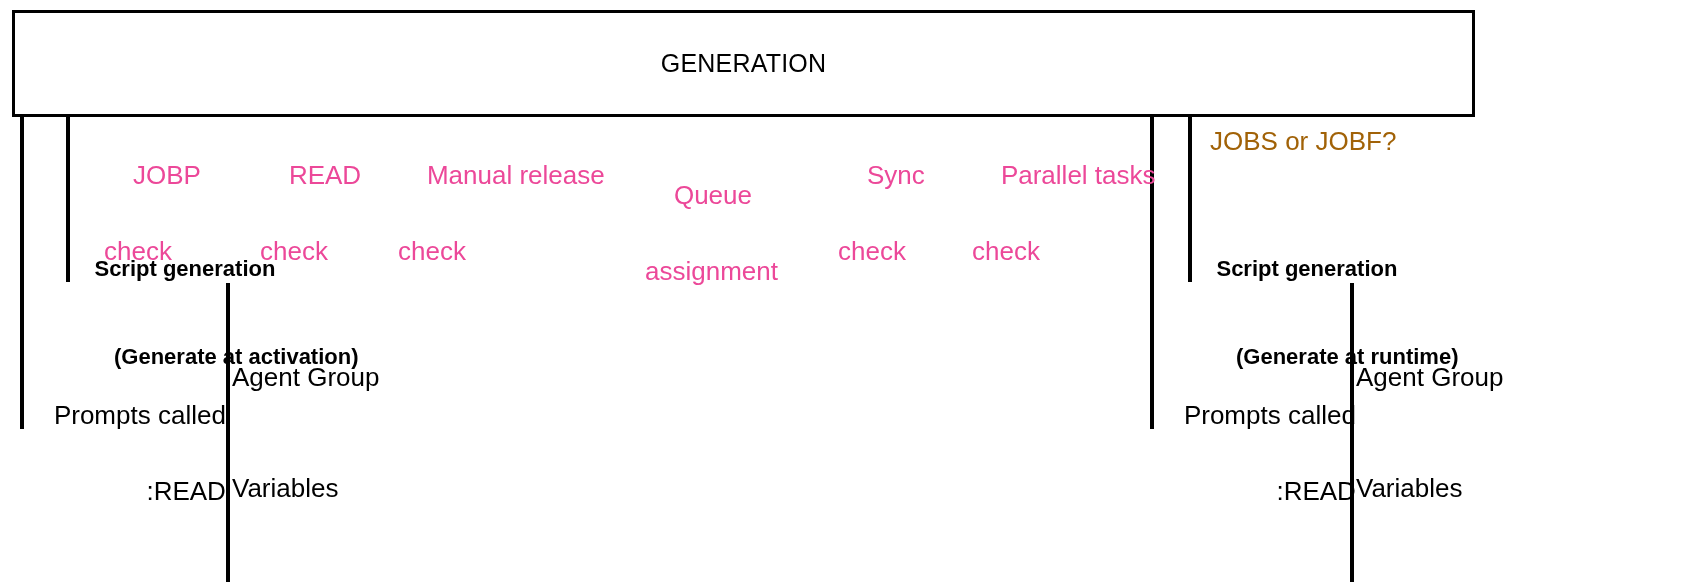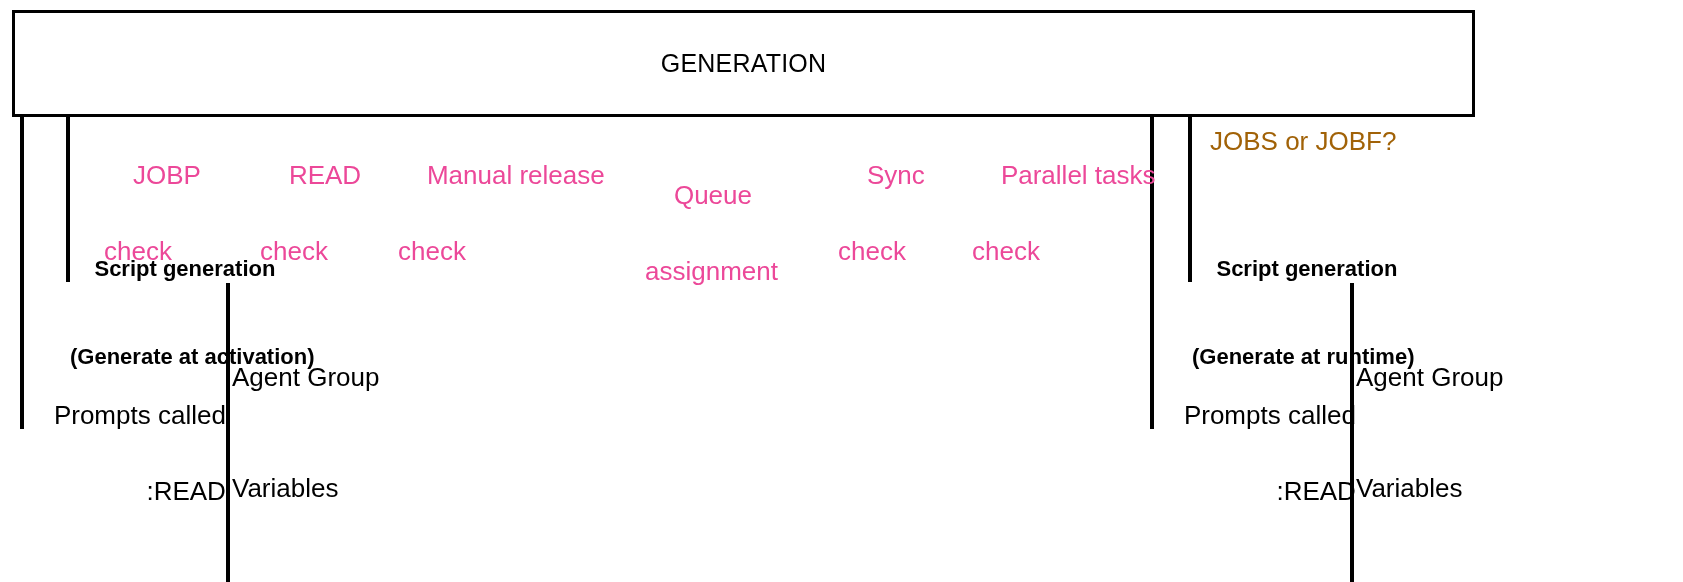--- a/index.html
+++ b/index.html
@@ -93,21 +93,21 @@
 
   
   .script-gen {
     position: absolute;
     font-size: 22px;
     line-height: 44px;
     font-weight: bold;
     color: #000000;
     white-space: pre;
   }
-  .script-gen .line2 { display: block; }
+  .script-gen .line2 { display: block; margin-left: 44px; }
 </style>
 </head>
 <body>
 
 <div id="canvas">
 
   <div class="generation-box">
     <span class="generation-title">GENERATION</span>
   </div>
 

